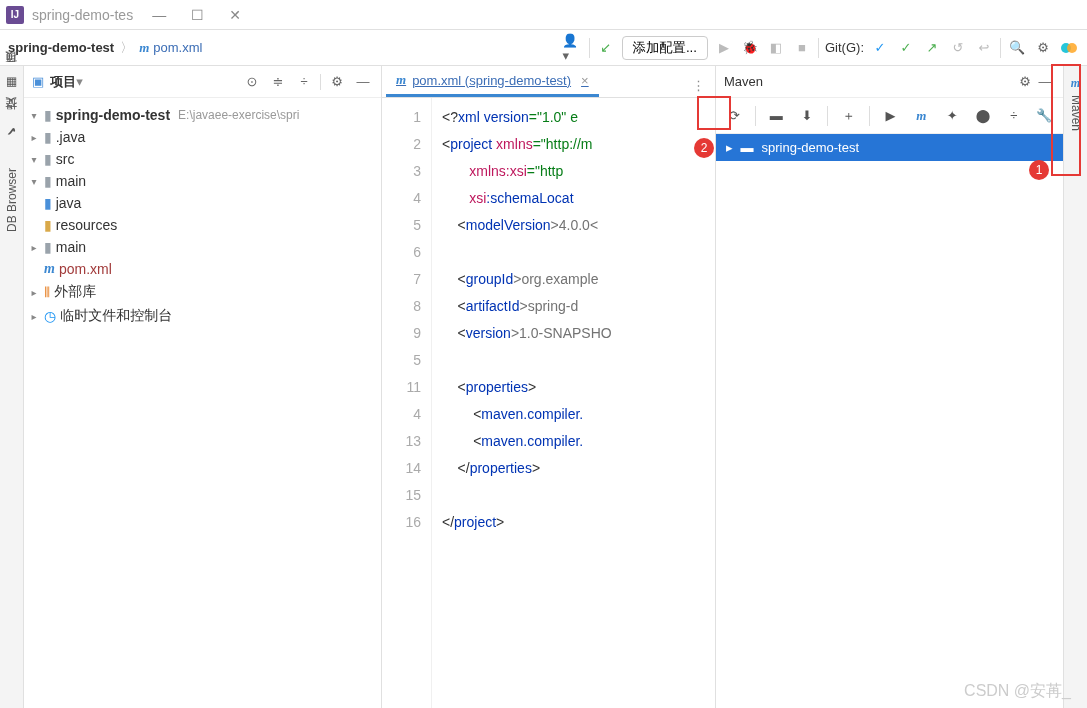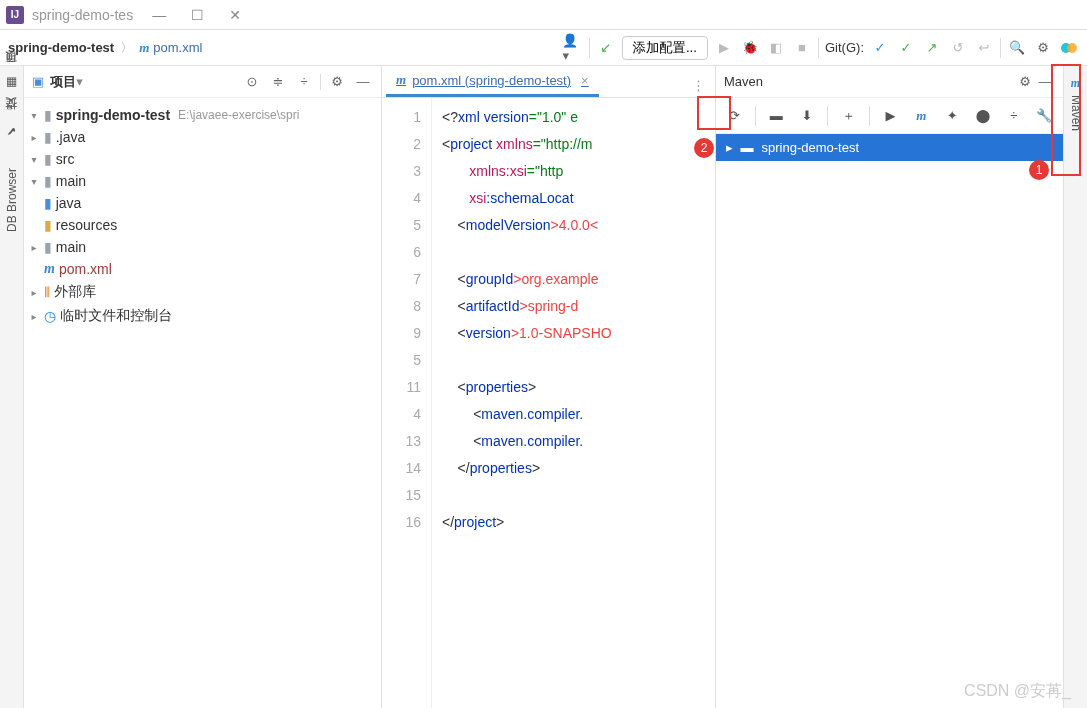--- a/index.html
+++ b/index.html
@@ -51,21 +51,21 @@
 .pom { color:#a23b3b; }
 
 
 .editor { flex:1; display:flex; flex-direction:column; min-width:0;}
 .tabs { height: 32px; display:flex; align-items:flex-end; border-bottom: 1px solid #e0e0e0; padding-left:4px; gap:4px;}
 .tab { padding: 6px 10px; display:flex; align-items:center; gap:6px; border-bottom: 3px solid #3b87d1; text-decoration: underline; color:#3b6db5;}
 .tab .close{ color:#999; text-decoration:none; margin-left:4px;}
 .tabs .more { margin-left:auto; padding:4px 10px; color:#888; cursor:pointer;}
 .code-area { display:flex; flex:1; font-family: "JetBrains Mono", Consolas, monospace; font-size:14px; overflow:hidden;}
 .gutter { width: 50px; text-align:right; padding: 6px 10px 6px 0; color:#aaa; background:#fff; border-right:1px solid #f0f0f0; line-height:27px;}
-.code { padding:6px 0 6px 10px; line-height:27px; white-space:pre; color:#333;}.str{color:#067d17}.tag{color:#0033b3}.attr{color:#be185d}.txt{color:#ef4444}.punct{color:#333}
+.code { padding:6px 0 6px 10px; line-height:27px; white-space:pre; color:#333;}.str{color:#067d17}.tag{color:#0033b3}.attr{color:#be185d}.txt{color:#737373}.punct{color:#333}
 
 
 .maven { width: 348px; border-left: 1px solid #e0e0e0; display:flex; flex-direction:column; position:relative;}
 .maven-header { height: 32px; display:flex; align-items:center; padding:0 8px; border-bottom:1px solid #eee; }
 .maven-header .mtitle{flex:1;}
 .maven-toolbar { height: 36px; display:flex; align-items:center; gap:10px; padding:0 8px; border-bottom:1px solid #eee;}
 .maven-toolbar .ico{width:22px;height:22px;display:flex;align-items:center;justify-content:center;cursor:pointer;color:#555;}
 .maven-toolbar .sep{width:1px;height:20px;background:#ddd;}
 .maven-tree { padding:0;}
 .maven-item { background:#2675d6; color:#fff; padding:6px 10px; display:flex; align-items:center; gap:8px;}

